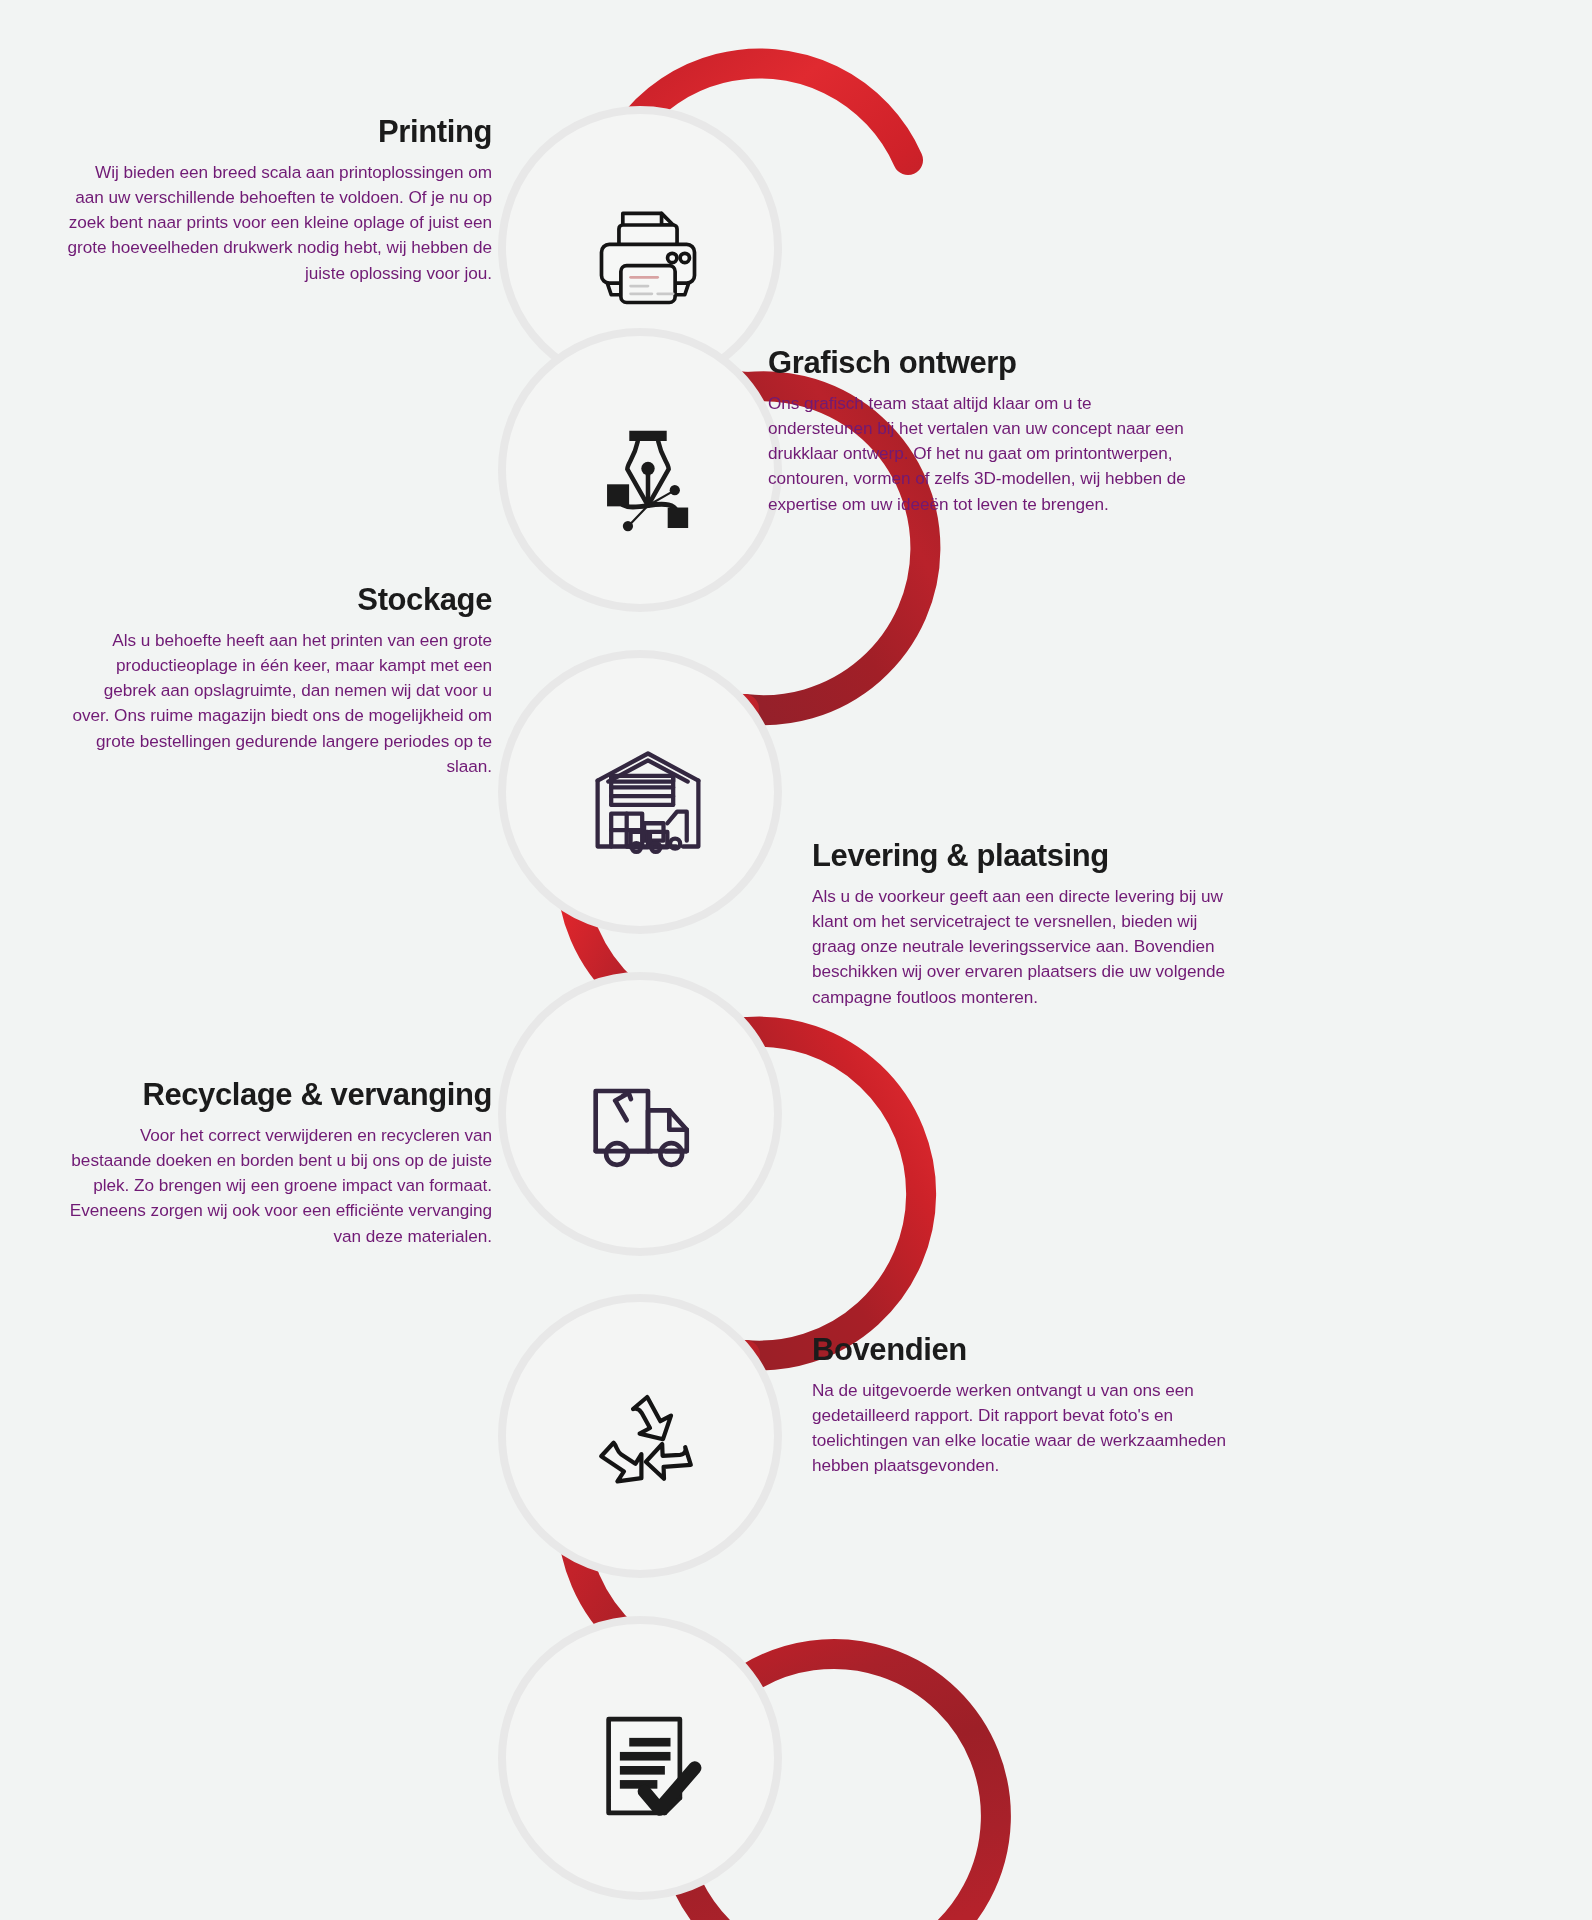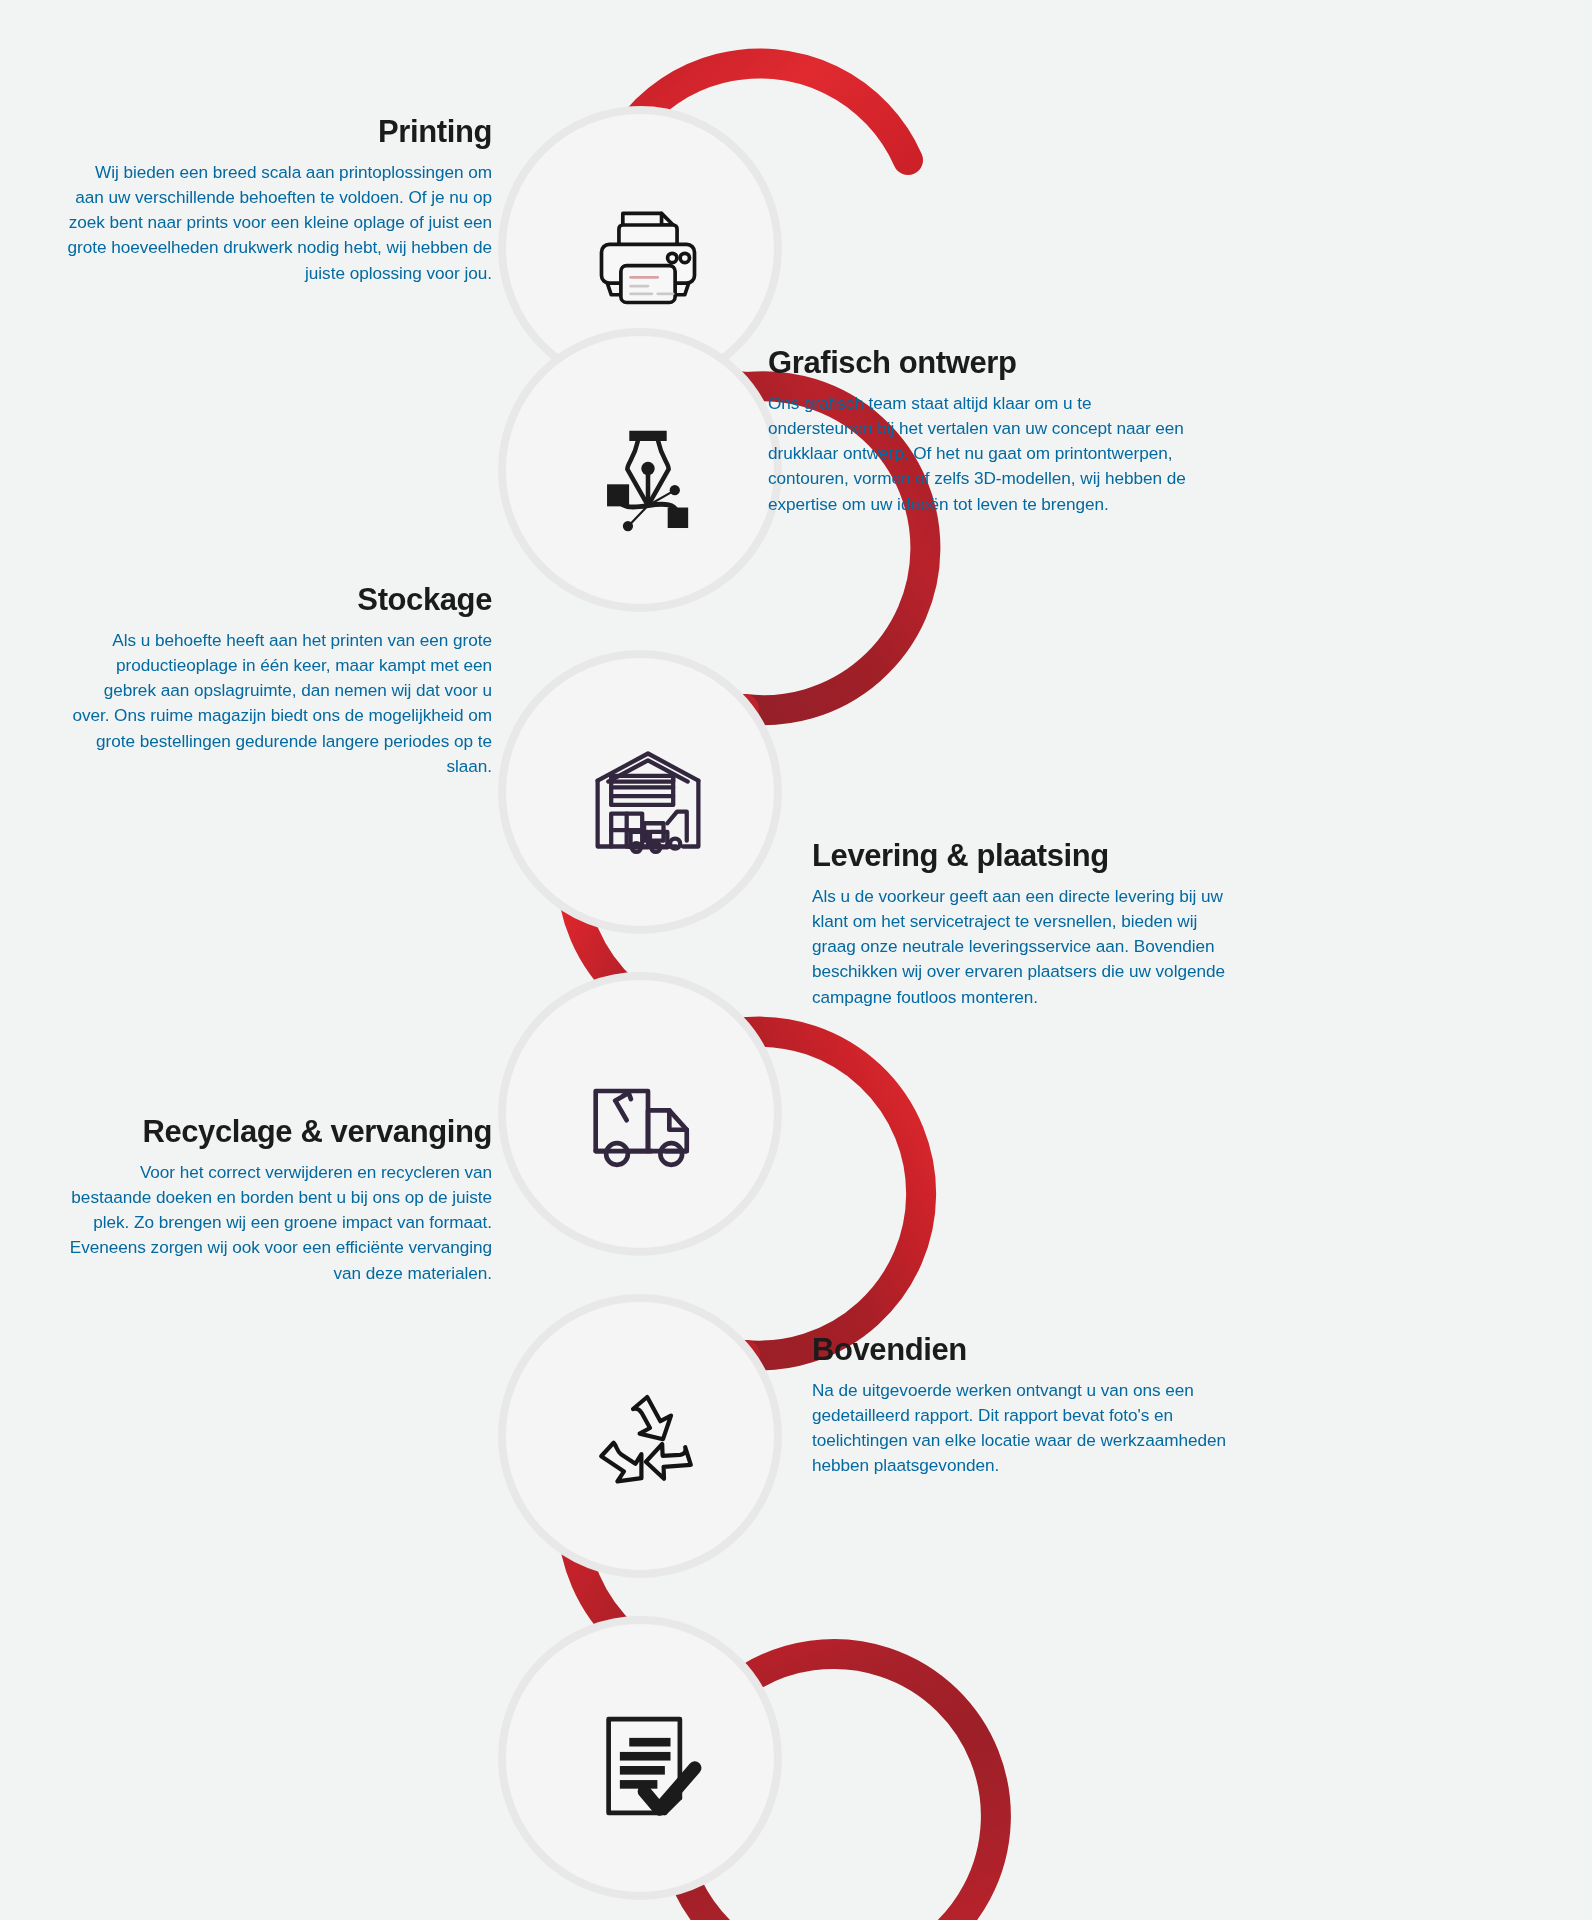--- a/index.html
+++ b/index.html
@@ -36,21 +36,21 @@
     font-size:31px;
     font-weight:700;
     letter-spacing:-0.4px;
     color:#1b1b1b;
     line-height:1.15;
   }
   .block p{
     margin:0;
     font-size:17.2px;
     line-height:1.47;
-    color:#0369a1;
+    color:#701a75;
     letter-spacing:-0.05px;
   }
 </style>
 </head>
 <body>
 
 <div id="stage">
 
   <svg id="ribbon" viewBox="0 0 1592 1920">
     <defs>
@@ -213,21 +213,21 @@
   <div class="node" style="left:498px;top:1294px;">
     <div class="ring"></div>
     <div class="icon-wrap">
       <svg width="128" height="128" viewBox="0 0 64 64" fill="none" stroke="#141414" stroke-width="2.1" stroke-linejoin="round" stroke-linecap="round">
         <path d="M24.5 14.5 L31.6 8.5 L38.2 20.6 L43.5 17.8 L39.5 29.6 L27.8 26.8 L33 24 L28.8 16.4 C27.6 14.4 25.8 14 24.5 14.5 Z"></path>
         <path d="M50.6 33.6 L53.4 42.4 L39.8 43.4 L40 49.4 L30.9 40.9 L39.1 32 L39.3 37.9 L48 37.4 C50.4 37.2 51.2 35.3 50.6 33.6 Z"></path>
         <path d="M14.8 31.4 L8.6 38.1 L20 45.7 L16.7 50.7 L28.7 49.1 L28.7 37 L25.7 41.9 L18.5 37.1 C16.5 35.8 16.4 33.1 14.8 31.4 Z"></path>
       </svg>
     </div>
   </div>
-  <div class="block left" style="left:62px;top:1077px;margin-top:37px;">
+  <div class="block left" style="left:62px;top:1077px;">
     <h2>Recyclage &amp; vervanging</h2>
     <p>Voor het correct verwijderen en recycleren van bestaande doeken en borden bent u bij ons op de juiste plek. Zo brengen wij een groene impact van formaat. Eveneens zorgen wij ook voor een efficiënte vervanging van deze materialen.</p>
   </div>
 
   <div class="node" style="left:498px;top:1616px;">
     <div class="ring"></div>
     <div class="icon-wrap">
       <svg width="120" height="120" viewBox="0 0 64 64" fill="none" stroke="#1b1b1b" stroke-width="2.5" stroke-linejoin="round" stroke-linecap="round">
         <path d="M11 7 h38 v42 l-8 8 H11 Z" fill="#f6f7f6"></path>
         <path d="M49 49 h-8 v8"></path>

